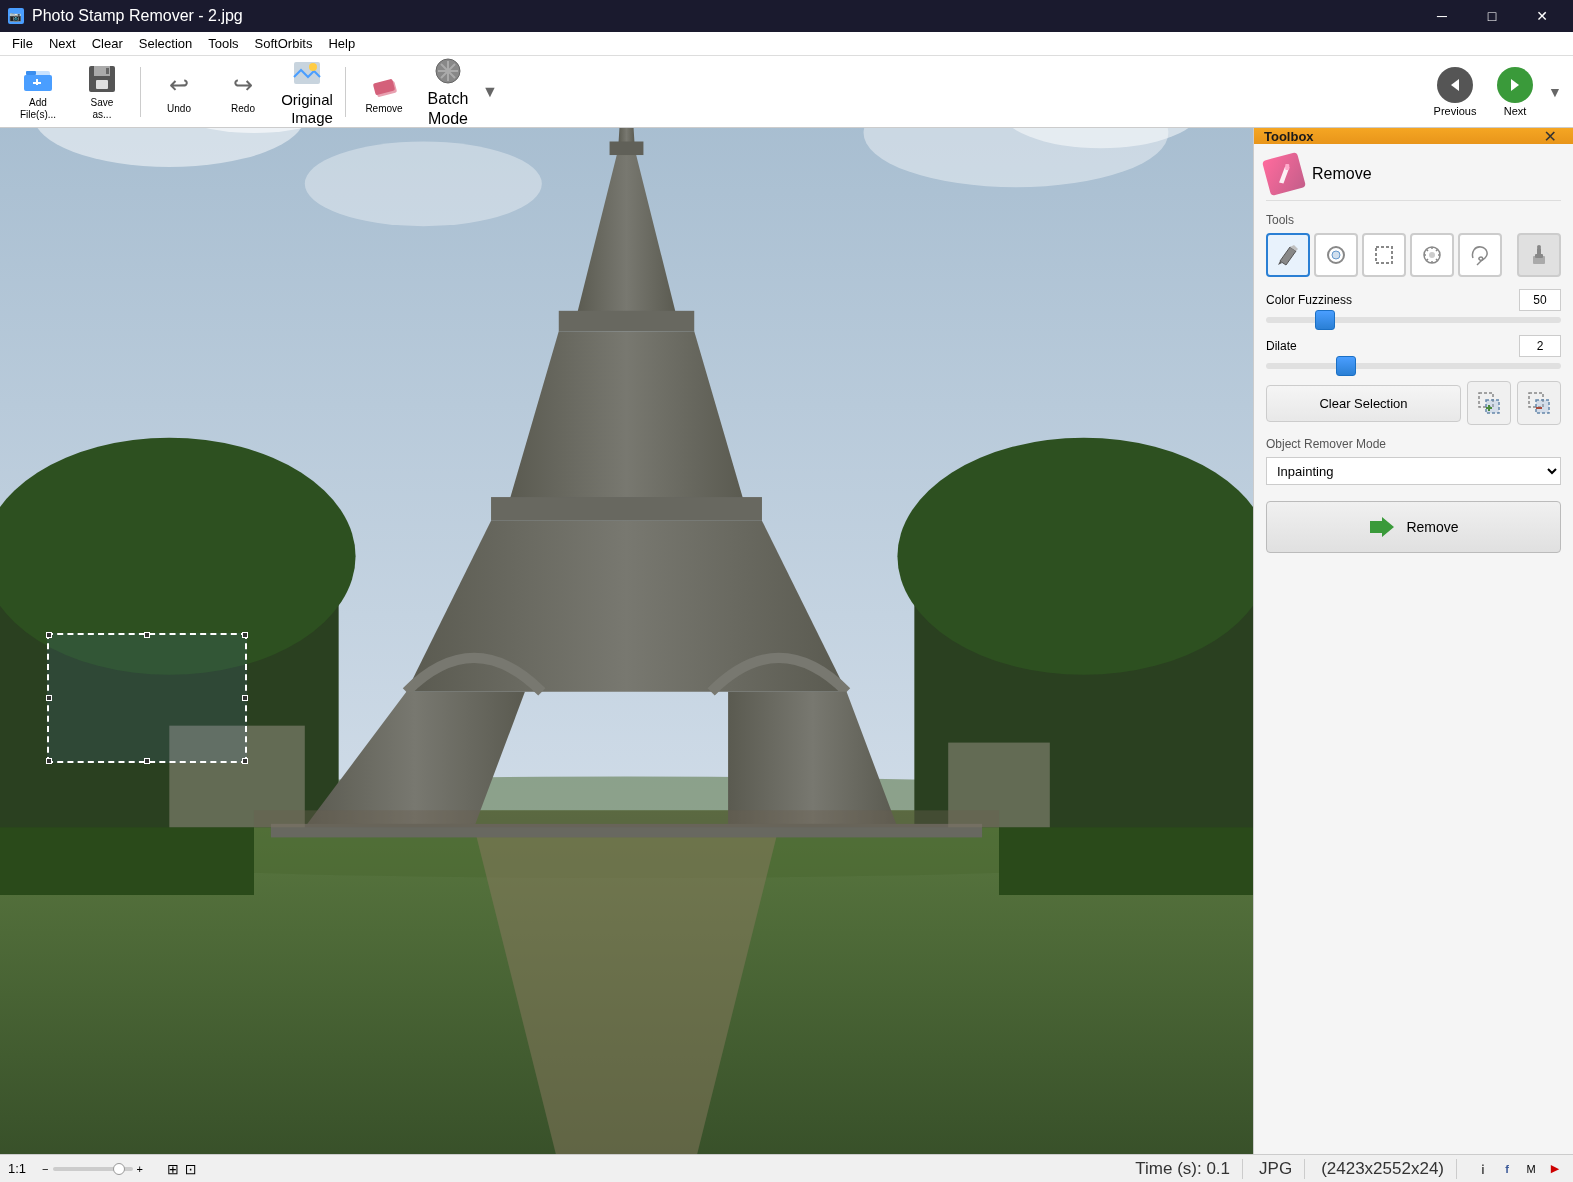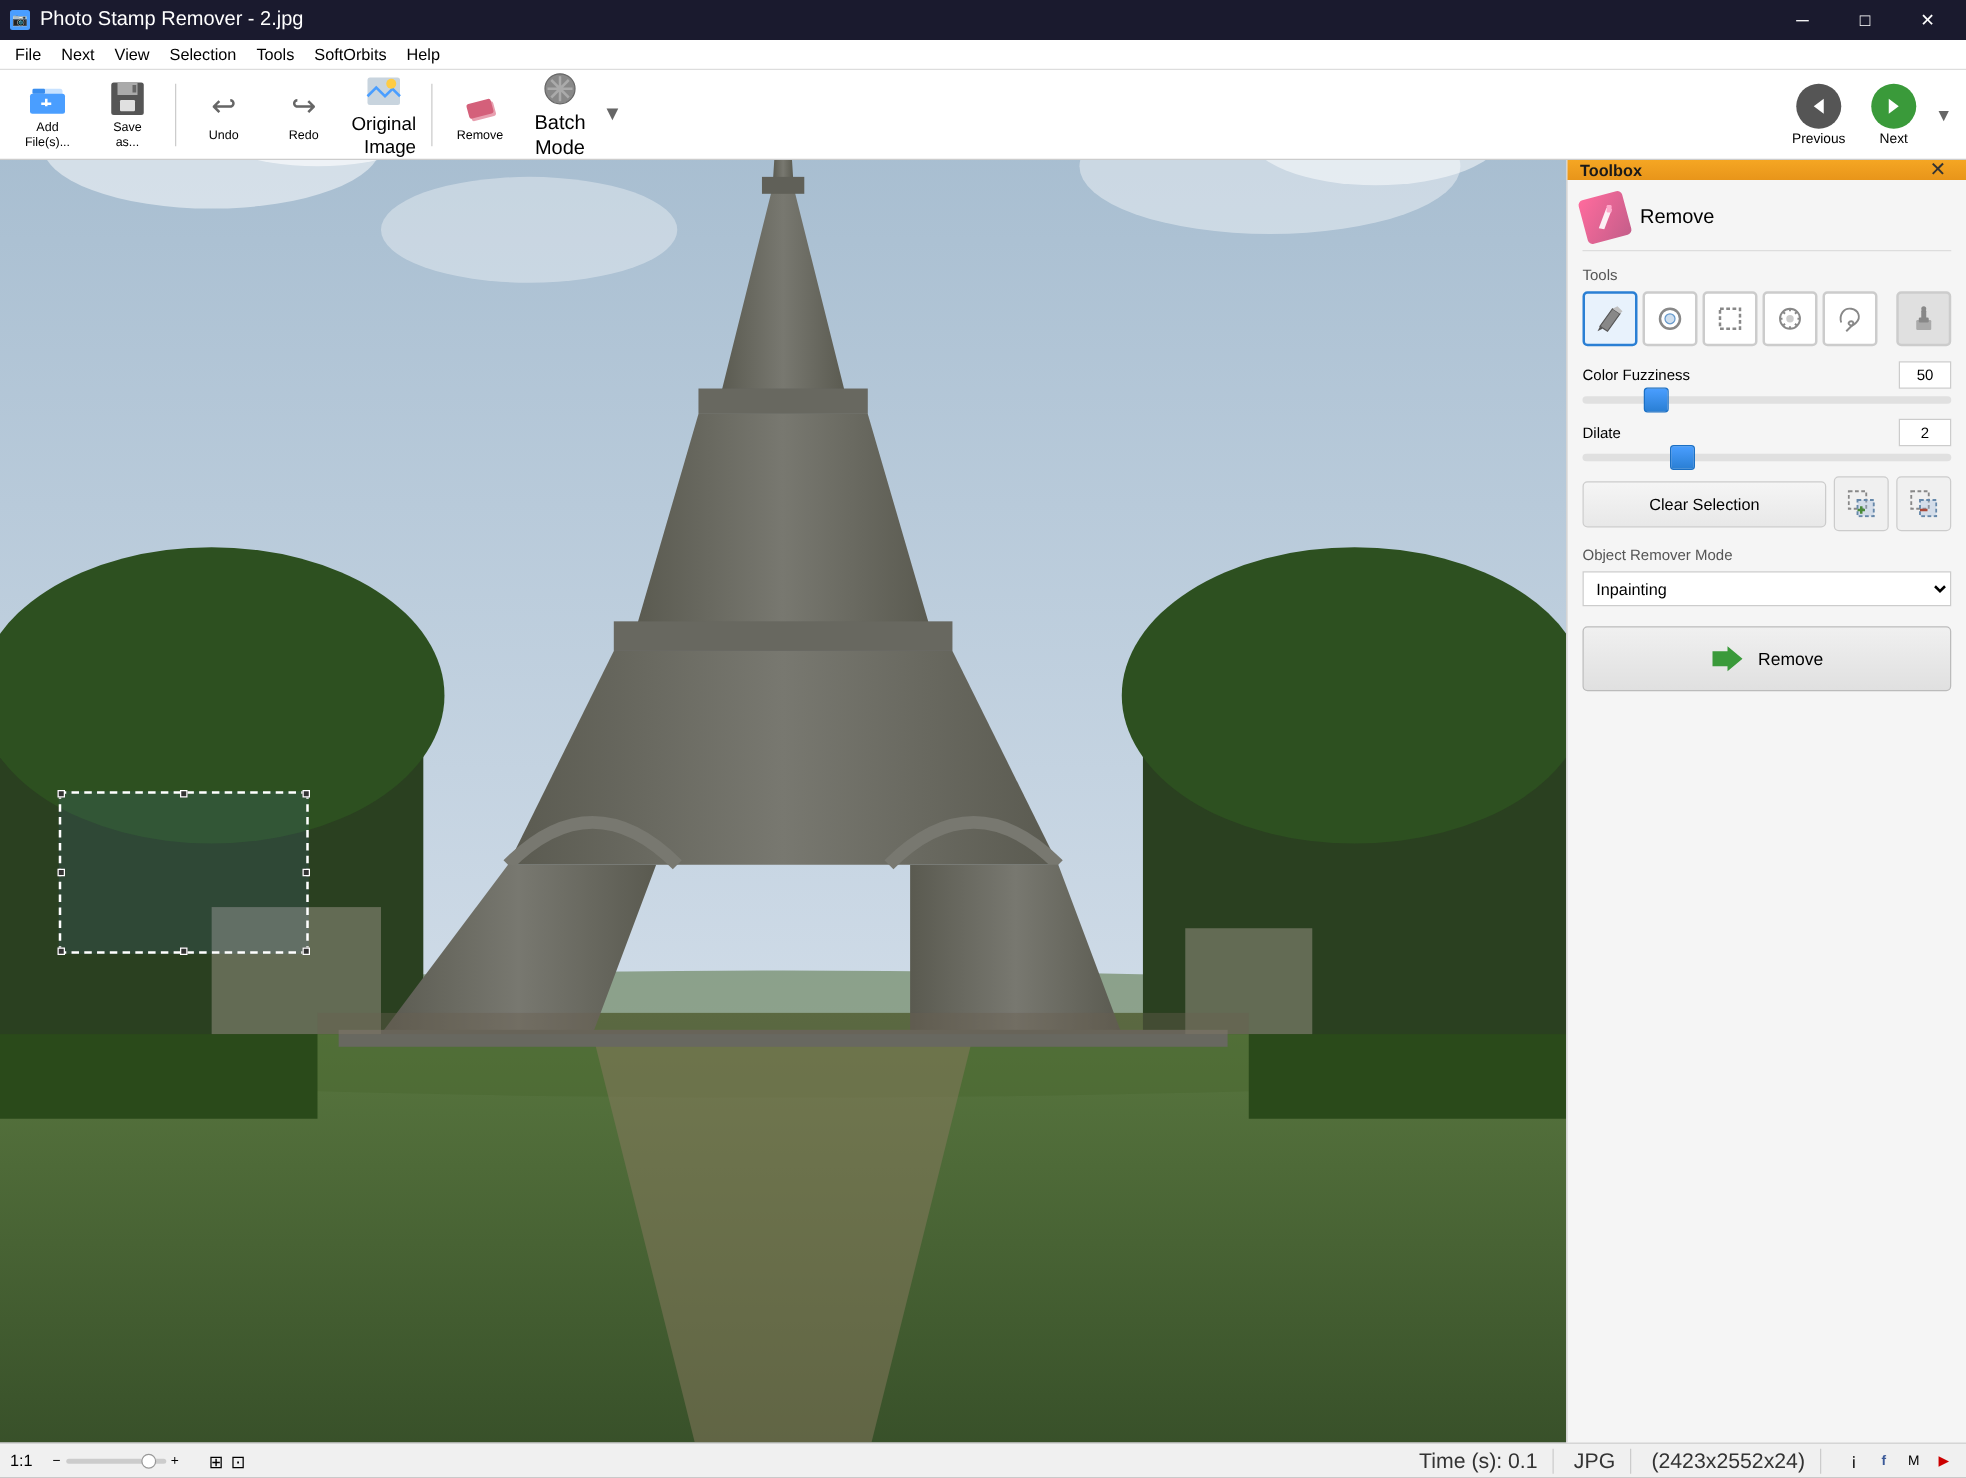--- a/index.html
+++ b/index.html
@@ -373,21 +373,21 @@
   <div class="title-bar-controls">
     <button class="title-bar-btn">─</button>
     <button class="title-bar-btn">□</button>
     <button class="title-bar-btn close">✕</button>
   </div>
 </div>
 
 <div class="menu-bar">
   <div class="menu-item">File</div>
   <div class="menu-item">Next</div>
-  <div class="menu-item">View</div>
+  <div class="menu-item">Clear</div>
   <div class="menu-item">Selection</div>
   <div class="menu-item">Tools</div>
   <div class="menu-item">SoftOrbits</div>
   <div class="menu-item">Help</div>
 </div>
 
 <div class="toolbar">
   <button class="toolbar-btn">
     <div class="toolbar-btn-icon">
       <svg width="32" height="32" viewBox="0 0 32 32">

